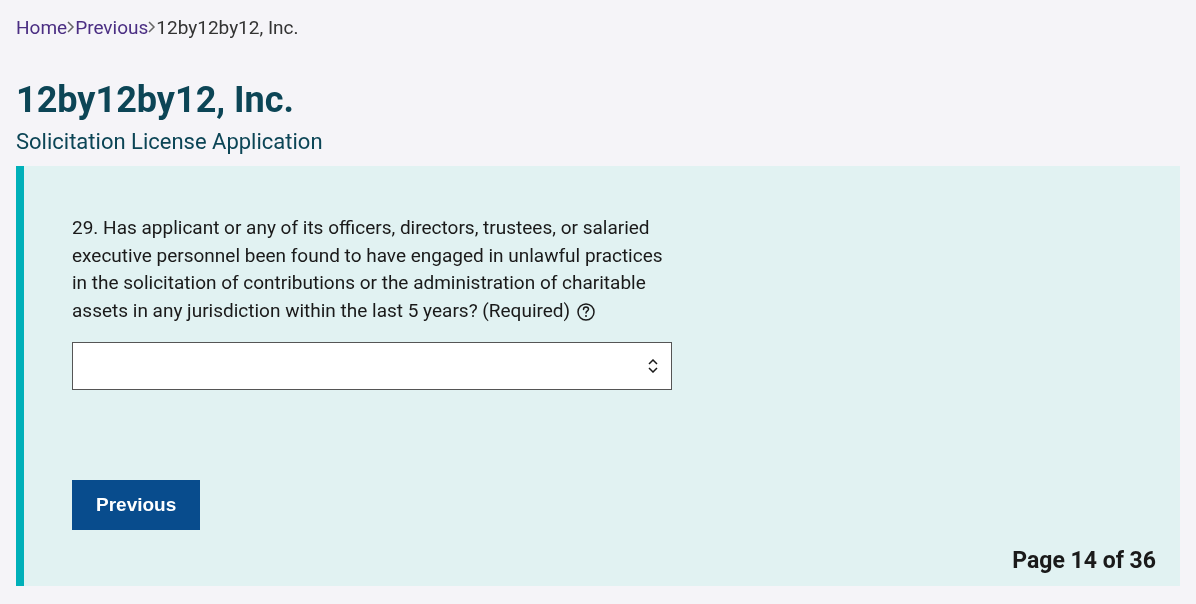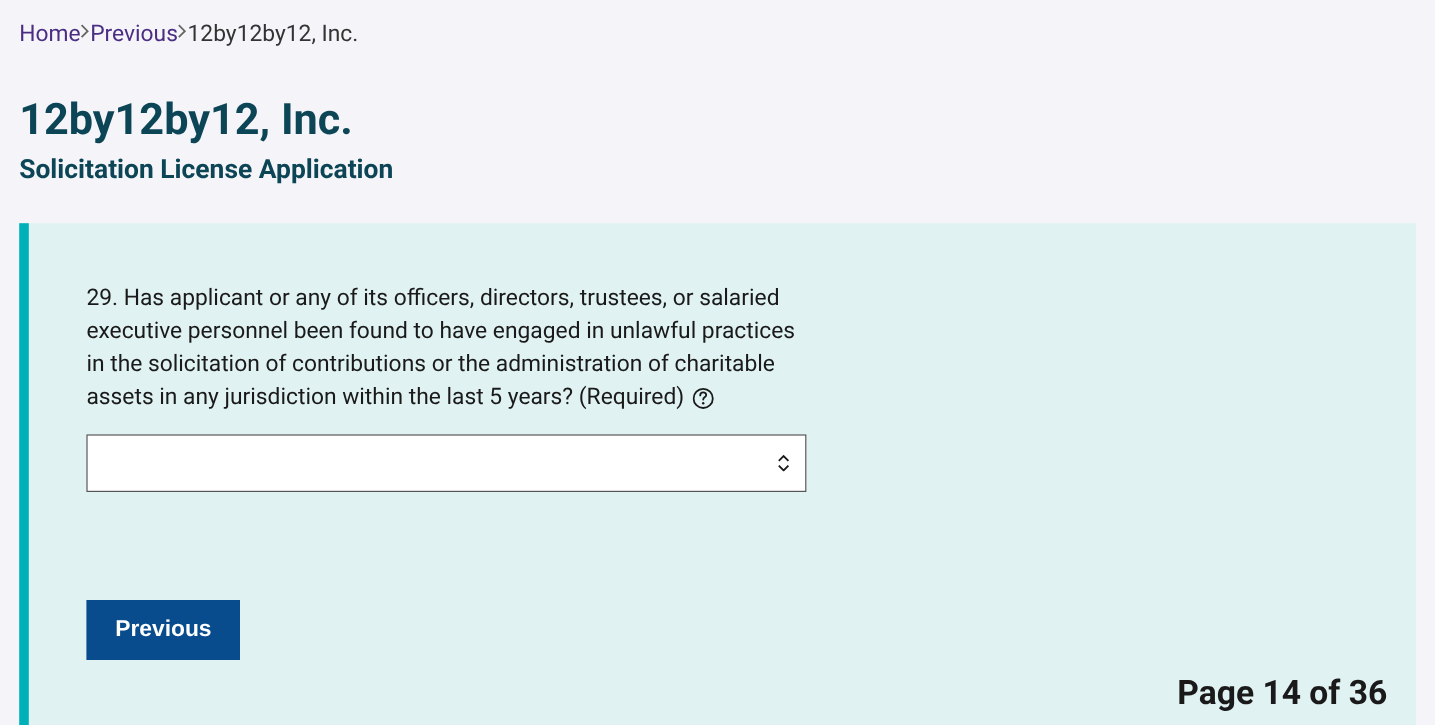--- a/index.html
+++ b/index.html
@@ -32,23 +32,23 @@
       color: #333;
     }
     .page-title {
       font-size: 36px;
       font-weight: 700;
       color: #0c4556;
       margin-bottom: 8px;
     }
     .subtitle {
       font-size: 22px;
-      font-weight: 700;
+      font-weight: 400;
       color: #0c4556;
-      margin-bottom: 32px;
+      margin-bottom: 12px;
     }
     .form-panel {
       background: #e1f2f2;
       border-left: 8px solid #00b0b9;
       padding: 48px 48px 24px 48px;
       position: relative;
       min-height: 420px;
     }
     .question-block {
       max-width: 600px;
@@ -102,21 +102,21 @@
       border: none;
       font-size: 19px;
       font-weight: 700;
       padding: 14px 24px;
       cursor: pointer;
     }
     .page-indicator {
       position: absolute;
       right: 24px;
       bottom: 12px;
-      font-size: 28px;
+      font-size: 23px;
       font-weight: 700;
       color: #1a1a1a;
     }
   </style>
 </head>
 <body>
 
 <nav class="breadcrumb">
   <a class="breadcrumb-link">Home</a>
   <span class="breadcrumb-sep">

